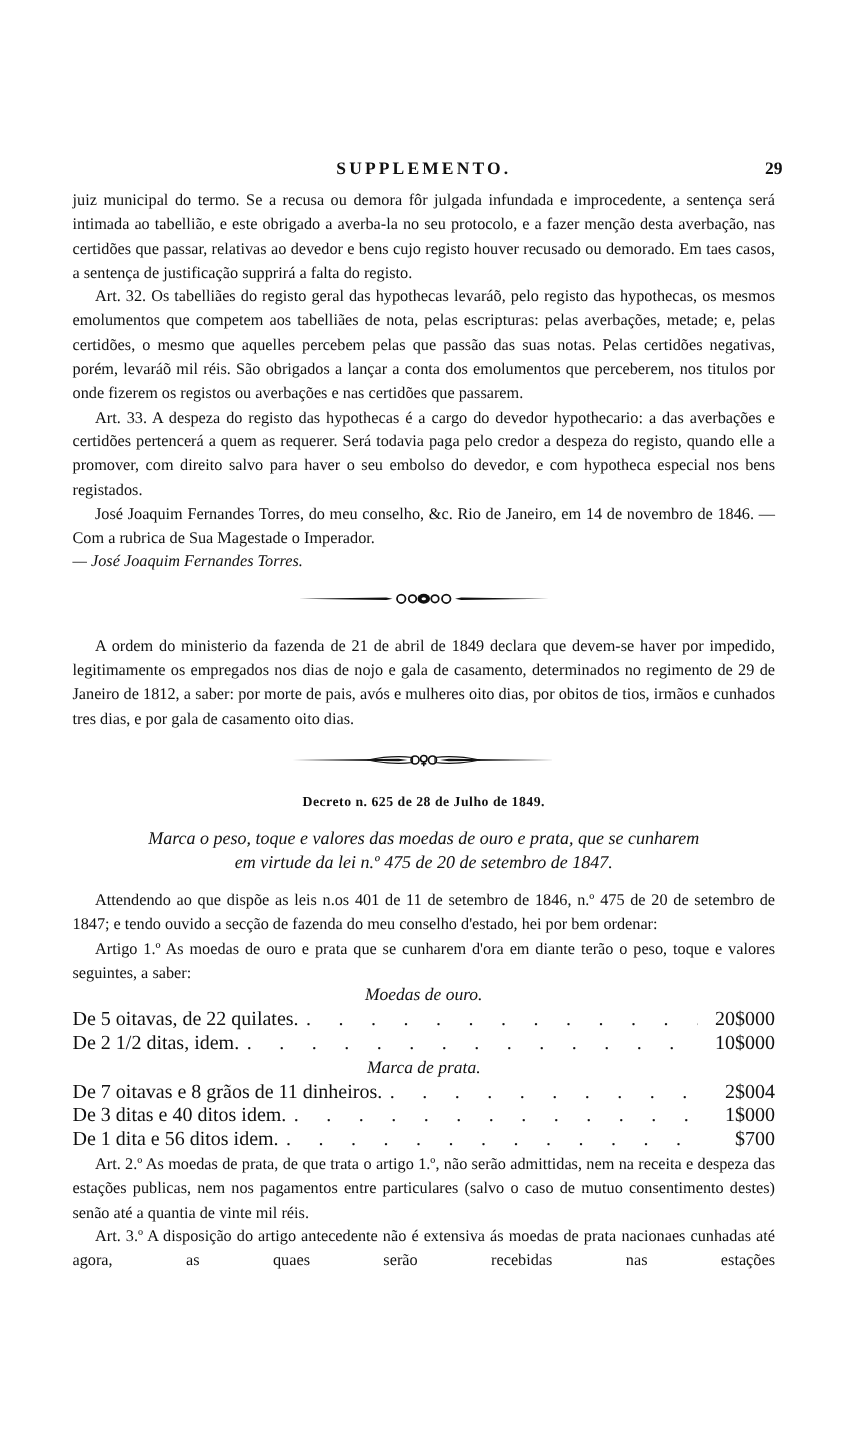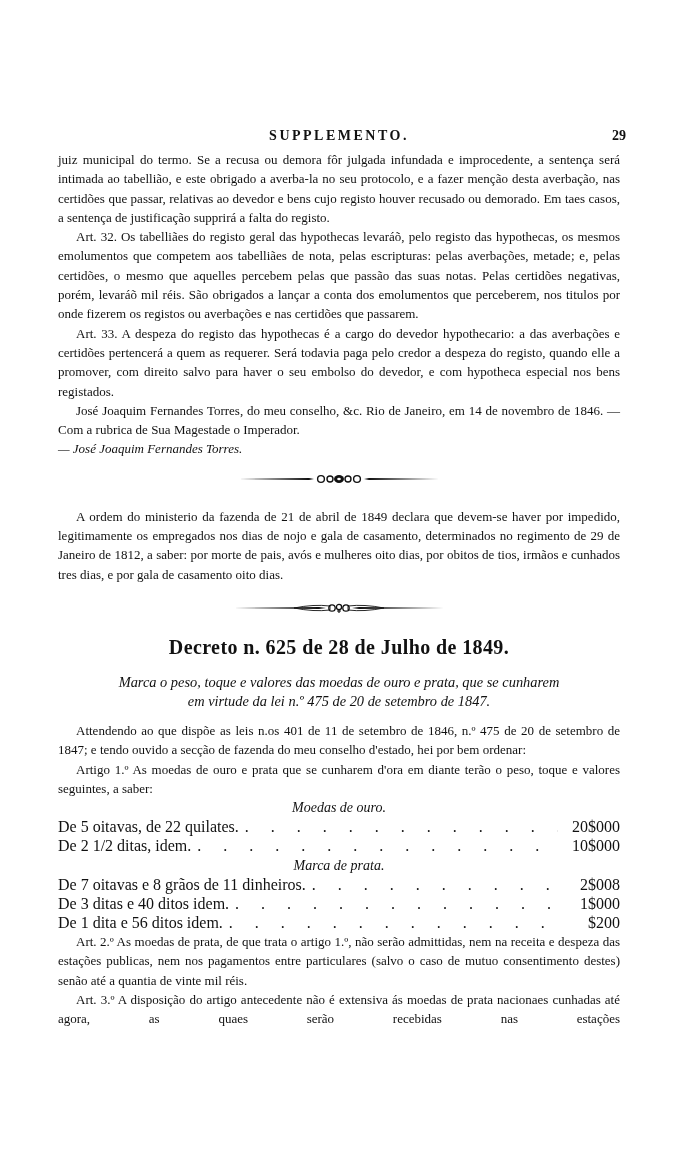--- a/index.html
+++ b/index.html
@@ -9,21 +9,21 @@
   .running-head { position: relative; height: 22px; }
   .running-title { position: absolute; left: 0; right: 0; text-align: center;
                    font-weight: bold; font-size: 14px; letter-spacing: 2.5px; top: 0; }
   .page-number { position: absolute; right: -6px; top: 0; font-weight: bold; font-size: 14px; }
   p { margin: 0; font-size: 13px; line-height: 19.3px; text-align: justify; }
   .indent { text-indent: 18px; }
   .italic { font-style: italic; }
   .ornament { display: block; margin: 0 auto; }
   .orn1 { margin-top: 14px; margin-bottom: 22px; }
   .orn2 { margin-top: 18px; margin-bottom: 22px; }
-  .decree-title { text-align: center; font-weight: bold; font-size: 20px; letter-spacing: 0.4px; margin-bottom: 14px; }
+  .decree-title { text-align: center; font-weight: bold; font-size: 11px; letter-spacing: 0.4px; margin-bottom: 14px; }
   .decree-summary { text-align: center; font-style: italic; font-size: 14.4px; line-height: 19px; margin-bottom: 10px; }
   .centered-heading { text-align: center; font-style: italic; font-size: 14px; line-height: 19px; }
   .price-row { display: flex; align-items: center; font-size: 16px; line-height: 19.2px; }
   .price-label { white-space: nowrap; }
   .dots { flex: 1; overflow: hidden; white-space: nowrap; letter-spacing: 9px; padding: 0 6px; }
   .price-value { white-space: nowrap; text-align: right; min-width: 62px; }
 </style>
 </head>
 <body>
 
@@ -90,30 +90,30 @@
       <span class="price-value">10$000</span>
     </div>
   </div>
 
   <div class="centered-heading">Marca de prata.</div>
 
   <div>
     <div class="price-row">
       <span class="price-label">De 7 oitavas e 8 grãos de 11 dinheiros.</span>
       <span class="dots">. . . . . . . . . . . . . . . . . . . . . . . . . . . . . .</span>
-      <span class="price-value">2$008</span>
+      <span class="price-value">2$004</span>
     </div>
     <div class="price-row">
       <span class="price-label">De 3 ditas e 40 ditos idem.</span>
       <span class="dots">. . . . . . . . . . . . . . . . . . . . . . . . . . . . . .</span>
       <span class="price-value">1$000</span>
     </div>
     <div class="price-row">
       <span class="price-label">De 1 dita e 56 ditos idem.</span>
       <span class="dots">. . . . . . . . . . . . . . . . . . . . . . . . . . . . . .</span>
-      <span class="price-value">$200</span>
+      <span class="price-value">$700</span>
     </div>
   </div>
 
   <p class="indent">Art. 2.º As moedas de prata, de que trata o artigo 1.º, não serão admittidas, nem na receita e despeza das estações publicas, nem nos pagamentos entre particulares (salvo o caso de mutuo consentimento destes) senão até a quantia de vinte mil réis.</p>
   <p class="indent" style="text-align-last: justify;">Art. 3.º A disposição do artigo antecedente não é extensiva ás moedas de prata nacionaes cunhadas até agora, as quaes serão recebidas nas estações</p>
 
 </div>
 
 </body></html>

